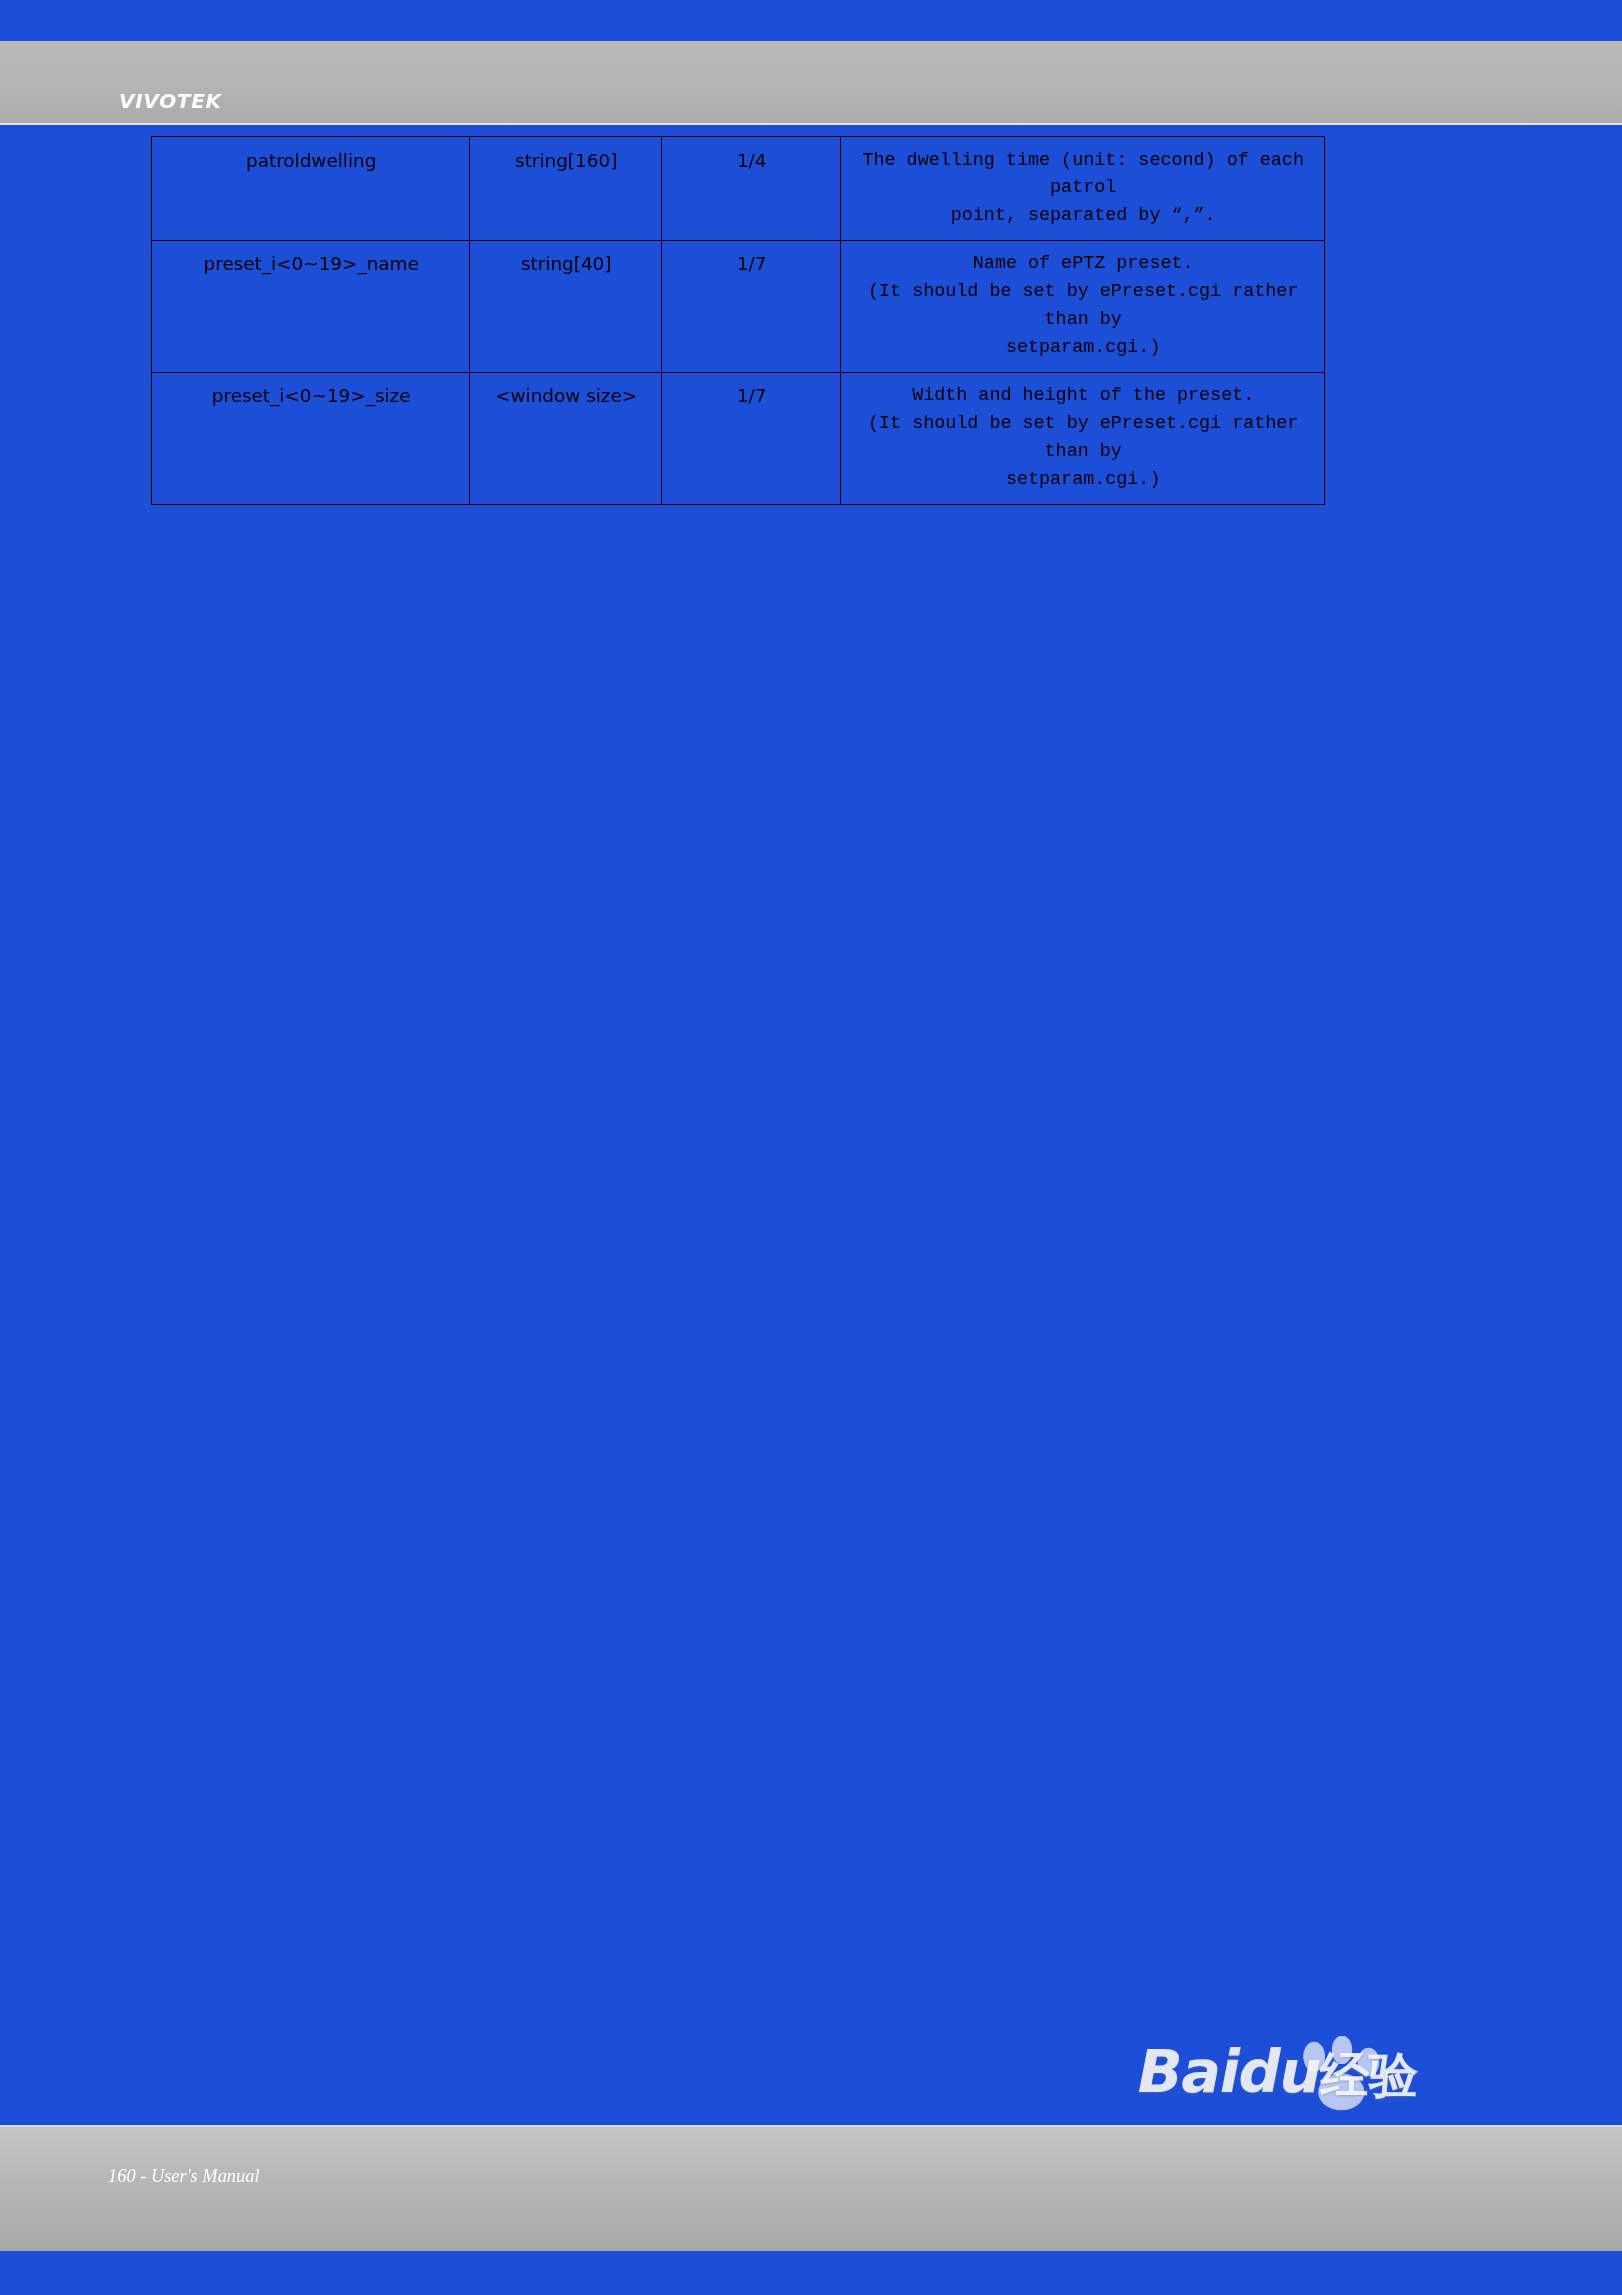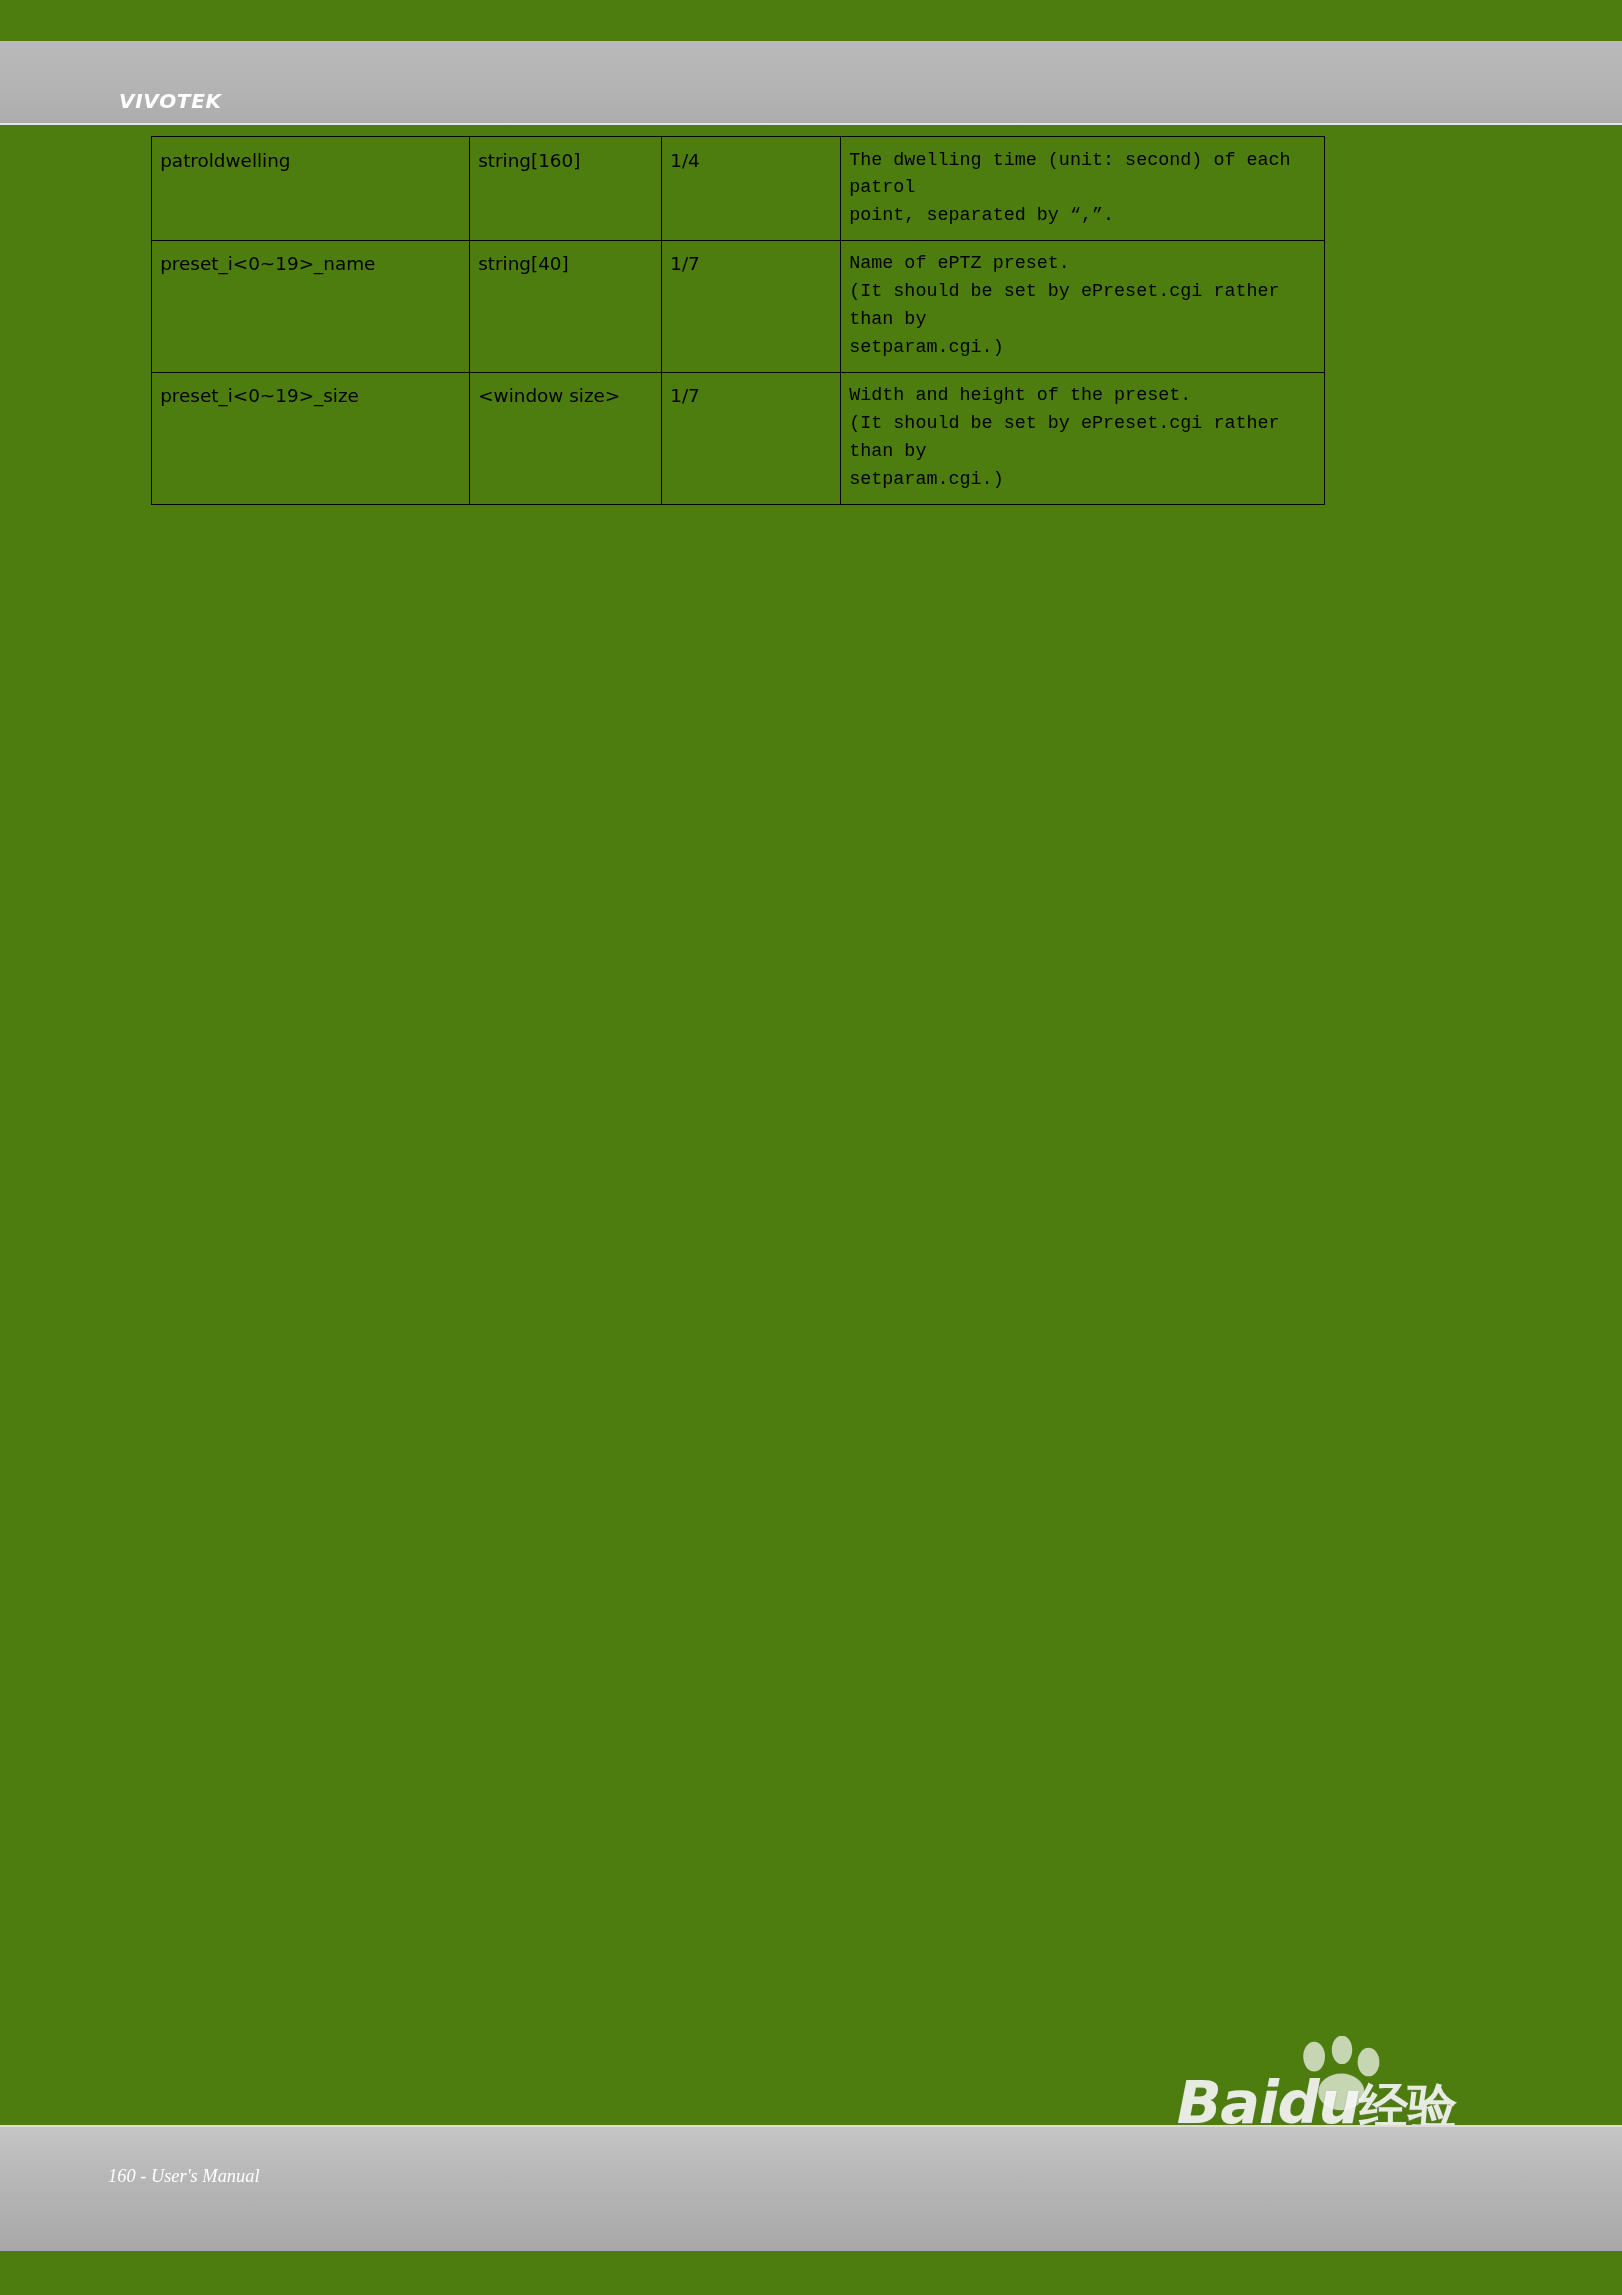--- a/index.html
+++ b/index.html
@@ -14,21 +14,22 @@
     font-family: "DejaVu Sans", sans-serif;
     overflow: hidden;
   }
 
   
   .page {
     position: absolute;
     left: 0; top: 0;
     width: 1623px;
     height: 2295px;
-    background: #4d7c0f;
+    background: #1d4ed8;
+    text-align: center;
   }
 
   
   .header-band {
     position: absolute;
     left: 0;
     top: 41px;
     width: 1623px;
     height: 82px;
     background: linear-gradient(to bottom, #b9b9b9 0%, #b4b4b4 55%, #acacac 100%);
@@ -111,30 +112,29 @@
     position: absolute;
     left: 1131px;
     top: 2024px;
     width: 409px;
     height: 177px;
     pointer-events: none;
   }
   .wm-main {
     position: absolute;
     left: 6.8px;
-    top: 44px;
+    top: 13px;
     font-family: "DejaVu Sans", sans-serif;
     font-weight: bold;
     font-style: italic;
     font-size: 59px;
     color: rgba(255,255,255,0.85);
     letter-spacing: -1.4px;
     text-shadow: 0 1.4px 2px rgba(120,120,120,0.45);
     white-space: nowrap;
-    margin-left: 39px;
   }
   .wm-cn {
     font-family: "DejaVu Sans", sans-serif;
     font-weight: bold;
     font-style: normal;
     font-size: 49px;
     letter-spacing: 0px;
   }
   .wm-url {
     position: absolute;

